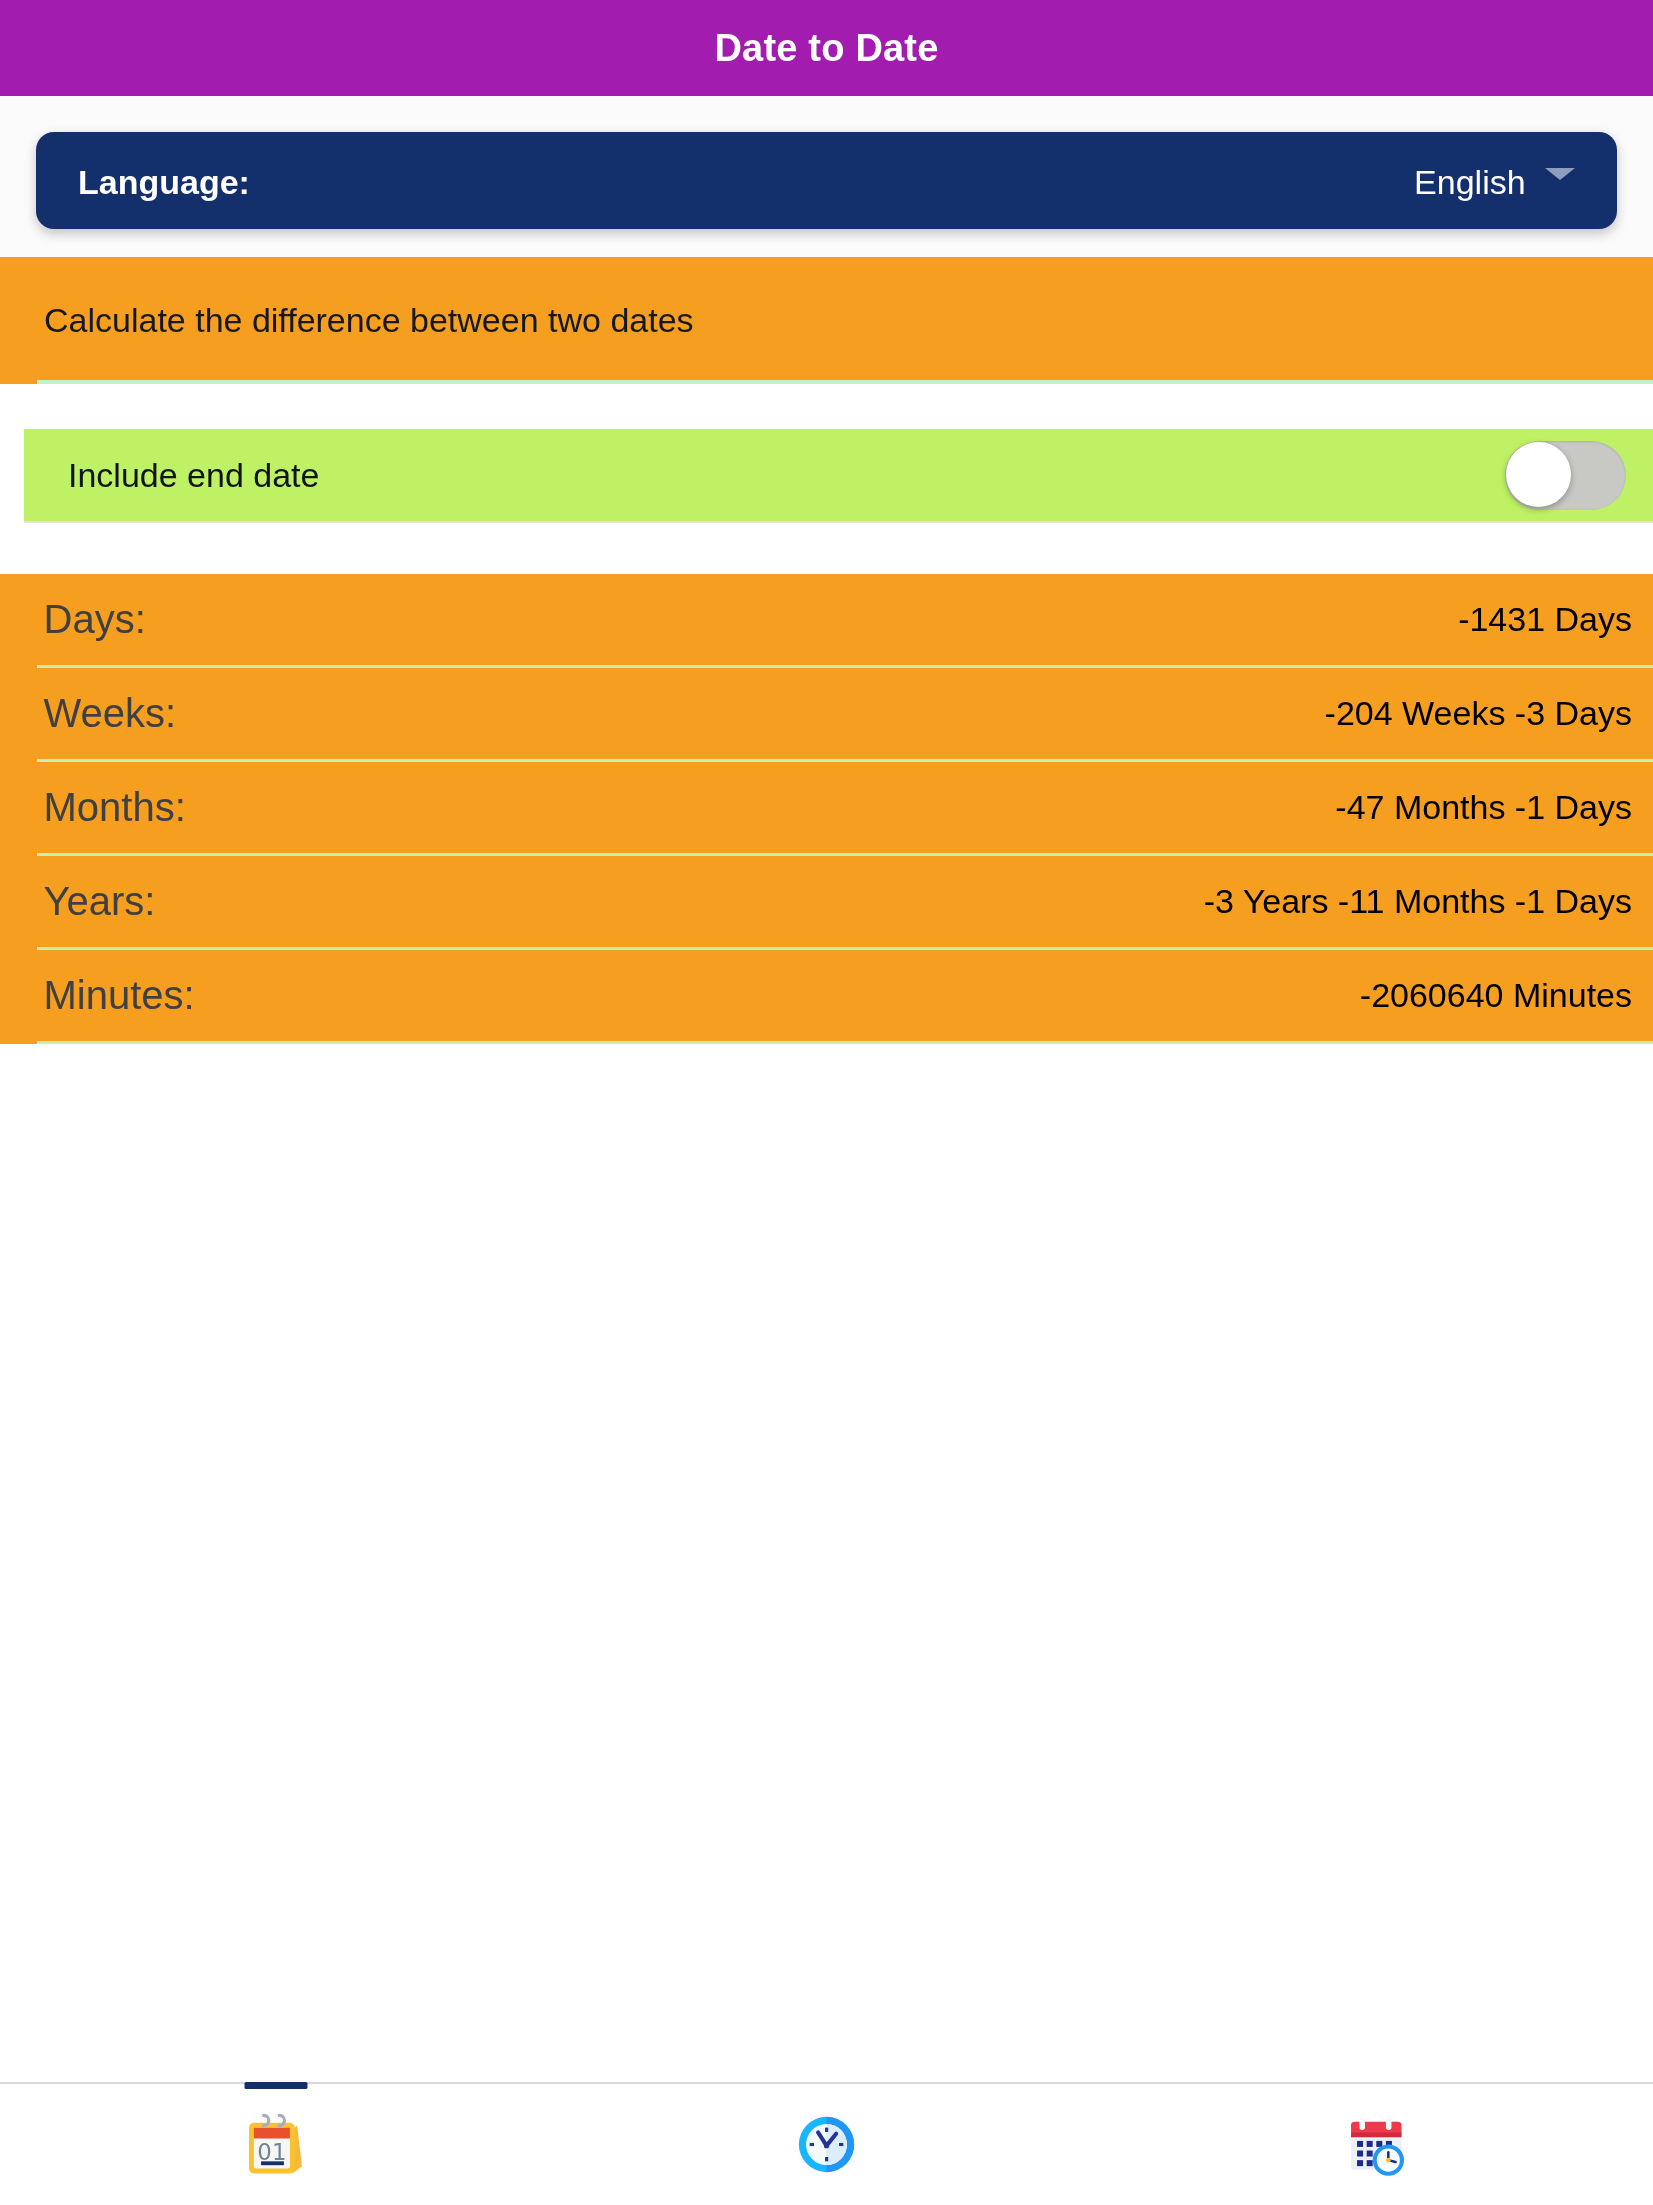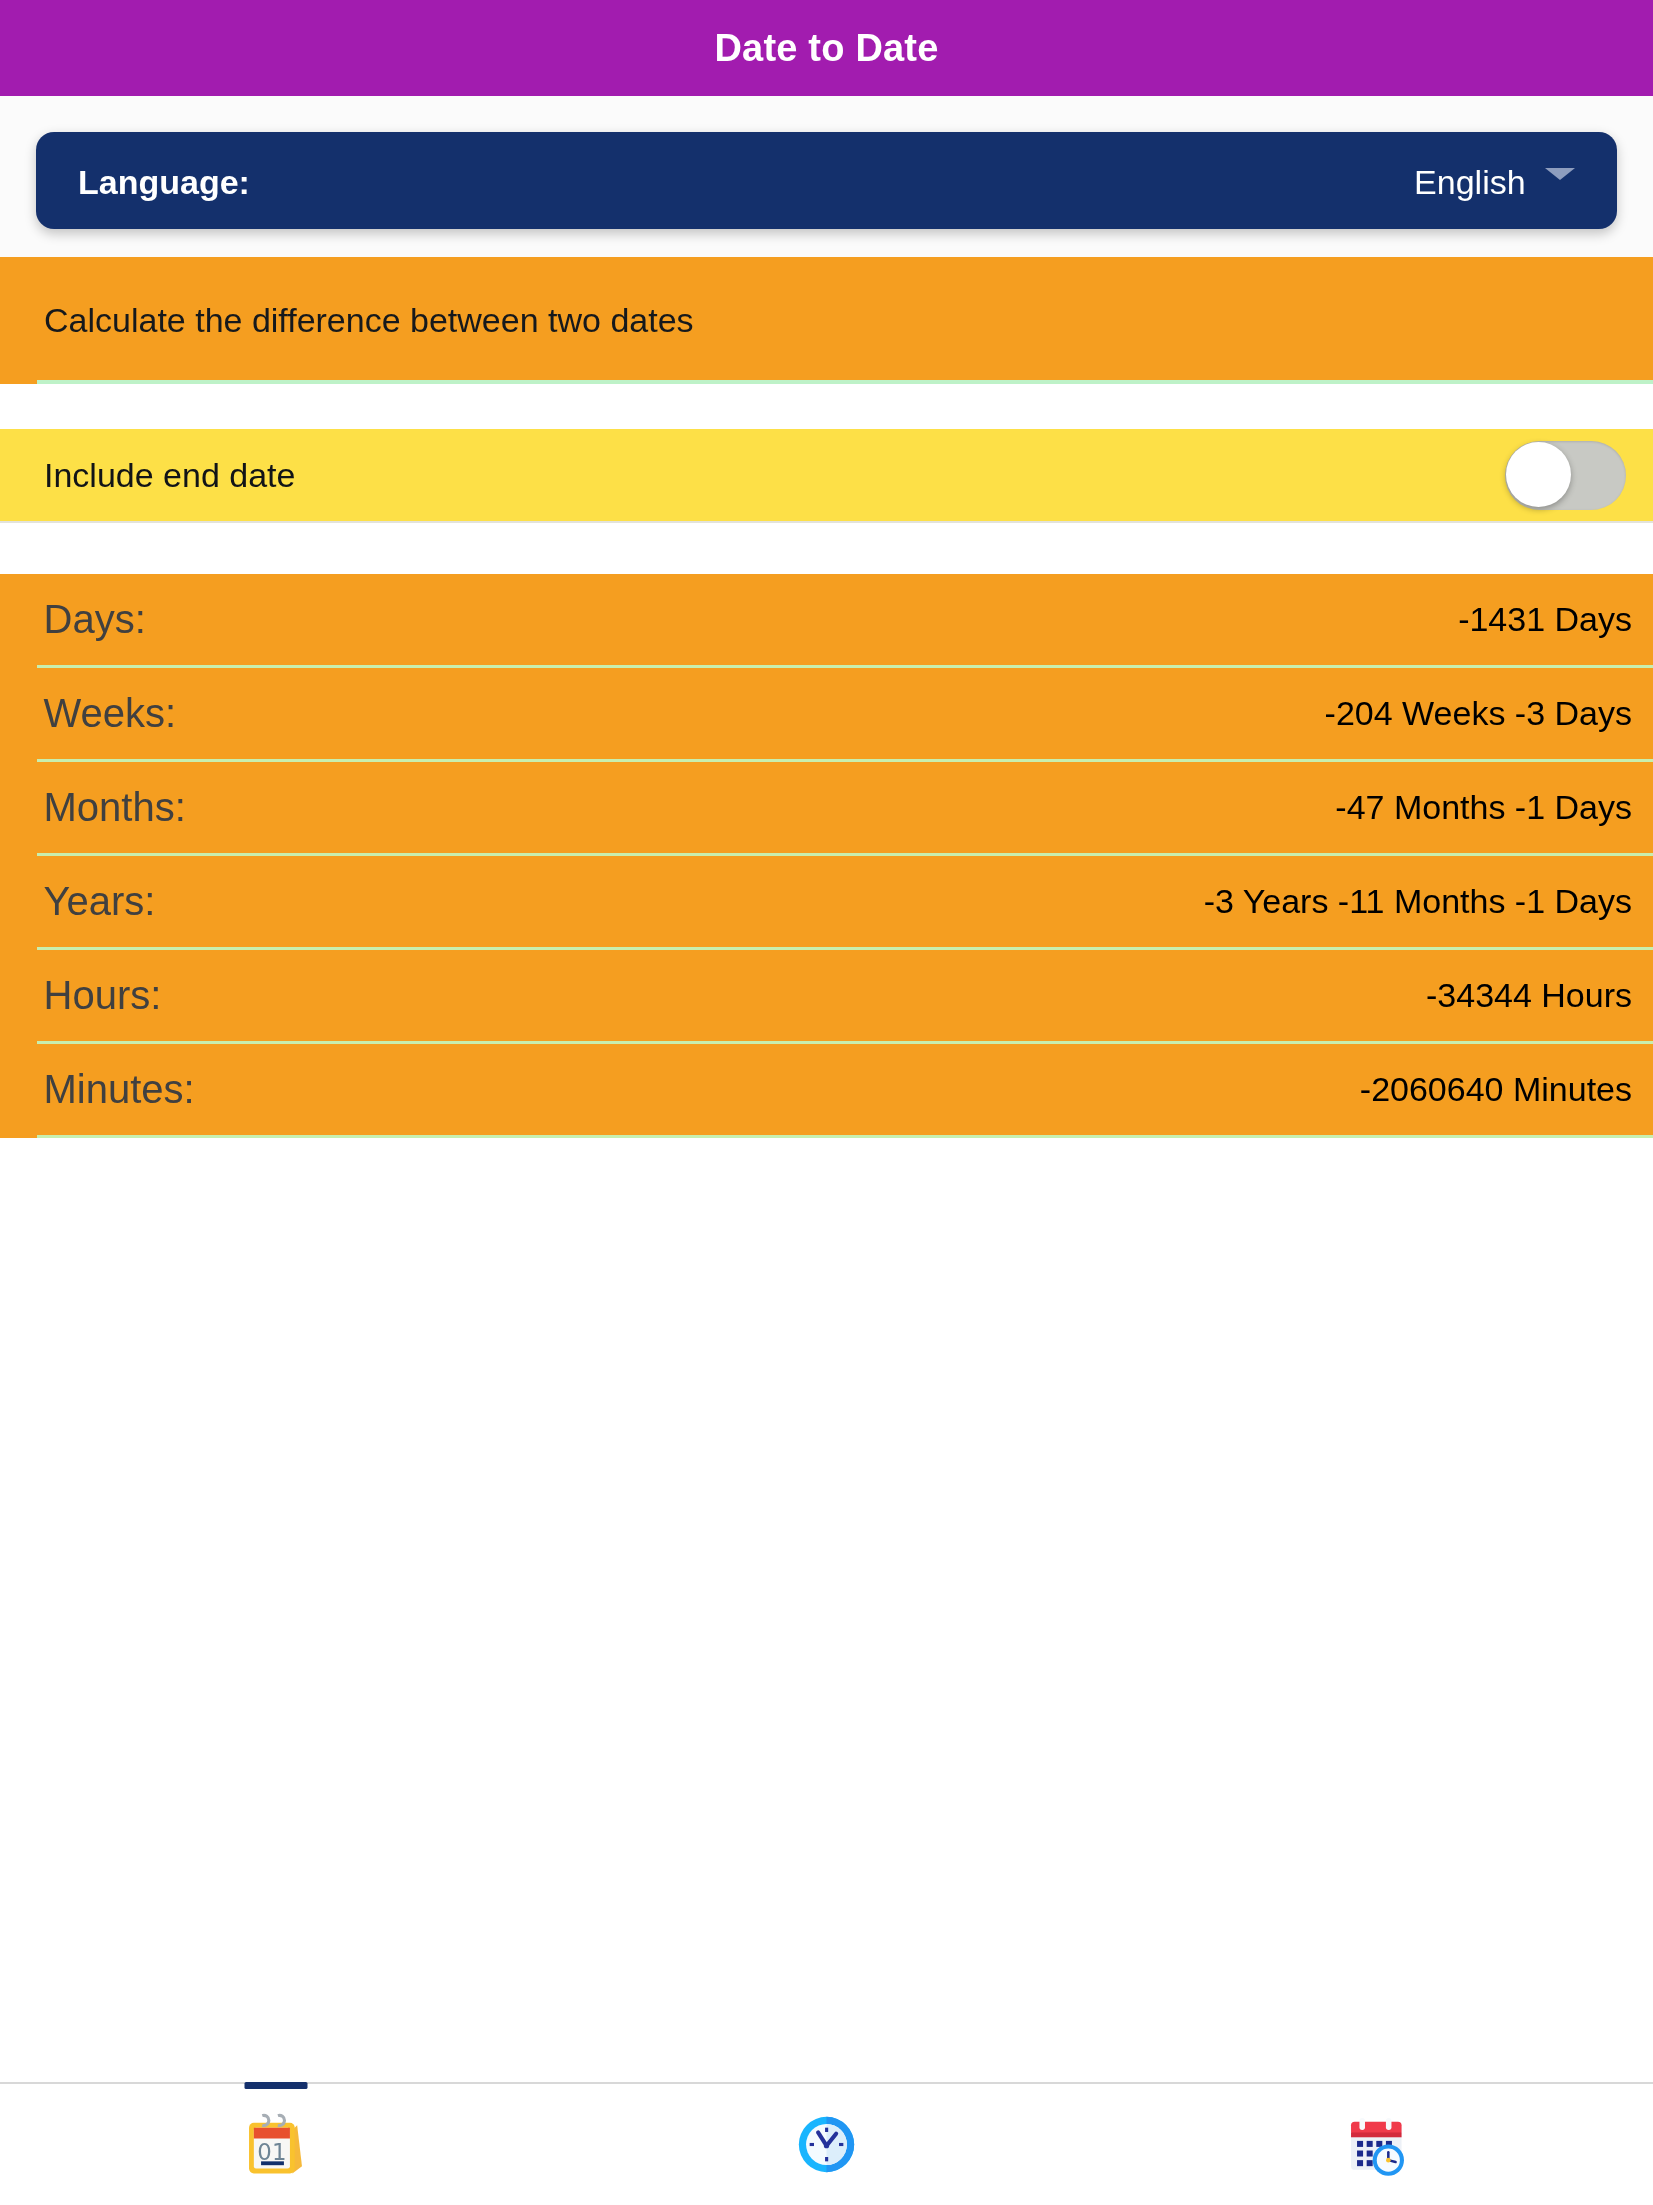--- a/index.html
+++ b/index.html
@@ -111,26 +111,27 @@
     justify-content:space-between;
     padding:0 21px 0 44px;
   }
   .date-label{ font-size:34px; color:#111417; }
   .date-value{ font-size:34px; color:#111417; }
 
   
   .toggle-row{
     flex:0 0 auto;
     height:94px;
-    background:#fde047;
+    background:#bef264;
     display:flex;
     align-items:center;
     justify-content:space-between;
     padding:0 27.4px 0 44px;
     border-bottom:2.4px solid #e3e3dc;
+    margin-left:24px;
   }
   .toggle-label{ font-size:34px; color:#111417; }
   .toggle{
     position:relative;
     width:121px;
     height:69px;
     border-radius:36px;
     background:#C8C9C4;
     box-shadow:inset 0 0.8px 2.4px rgba(0,0,0,0.14);
   }
@@ -239,24 +240,20 @@
       <div class="result-label">Weeks:</div>
       <div class="result-value">-204 Weeks -3 Days</div>
     </div>
     <div class="result-row">
       <div class="result-label">Months:</div>
       <div class="result-value">-47 Months -1 Days</div>
     </div>
     <div class="result-row">
       <div class="result-label">Years:</div>
       <div class="result-value">-3 Years -11 Months -1 Days</div>
-    </div>
-    <div class="result-row">
-      <div class="result-label">Hours:</div>
-      <div class="result-value">-34344 Hours</div>
     </div>
     <div class="result-row">
       <div class="result-label">Minutes:</div>
       <div class="result-value">-2060640 Minutes</div>
     </div>
   </div>
 
   <div class="filler"></div>
 
   <div class="tabbar">

